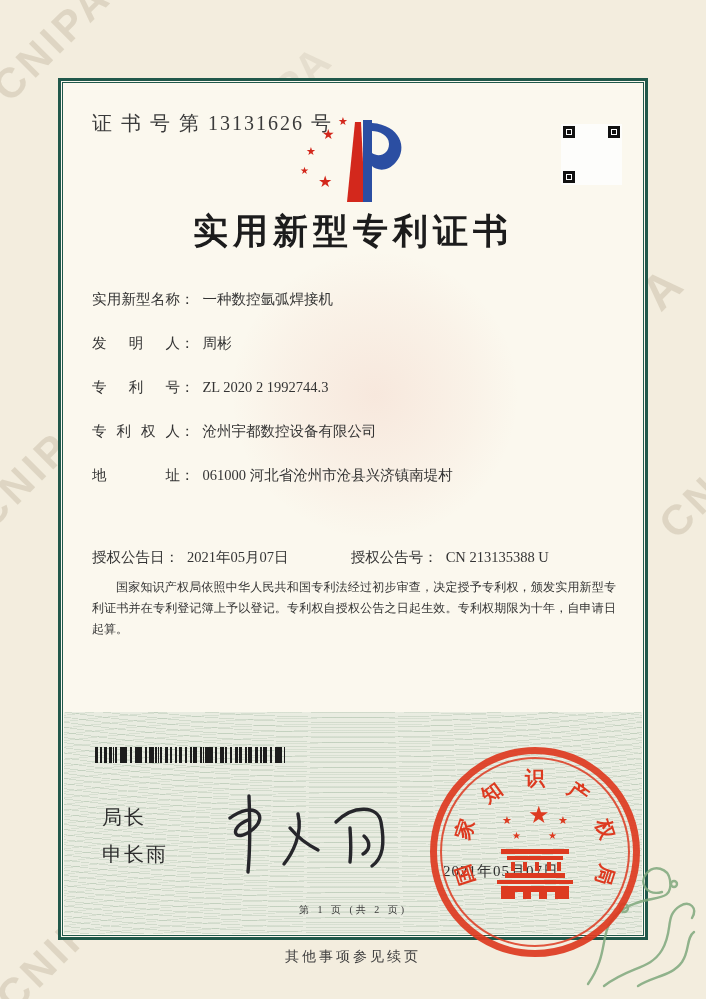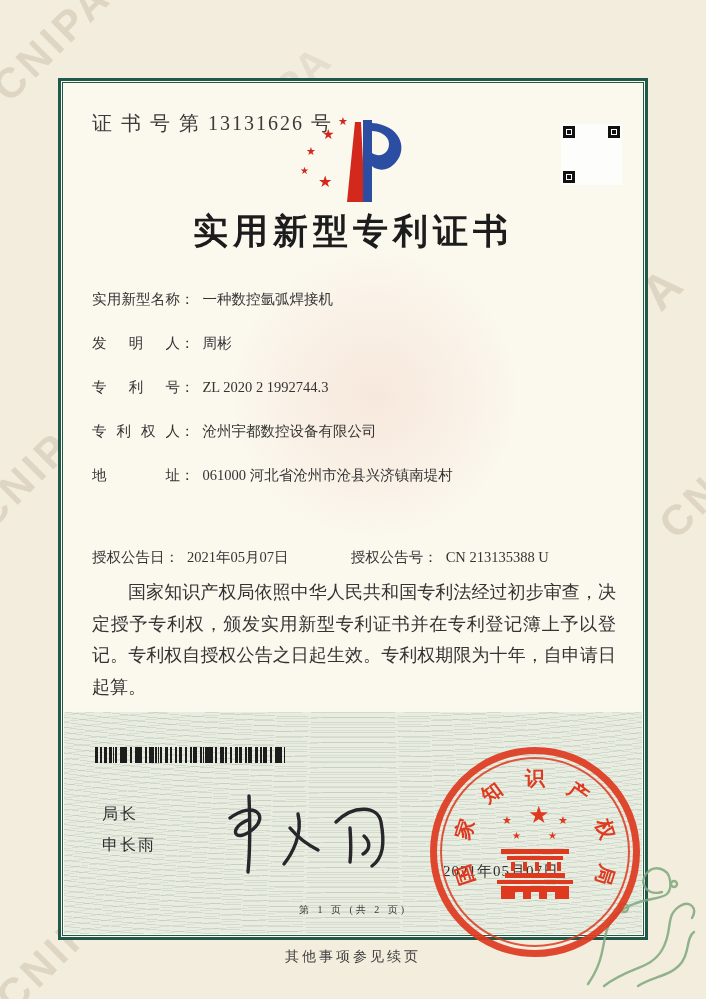--- a/index.html
+++ b/index.html
@@ -41,34 +41,34 @@
   .title{position:absolute; left:0; right:0; top:208px; text-align:center; z-index:2;
          font-size:35px; font-weight:bold; letter-spacing:5px; color:#1c1c1c;}
   
   .fields{position:absolute; left:92px; top:290px; width:530px; z-index:2; font-size:14.5px; color:#343434;}
   .frow{margin-bottom:25px; white-space:nowrap;}
   .flabel{display:inline-block; width:88px; text-align:justify; text-align-last:justify;}
   .fcolon{margin-right:8px;}
   .gpair{display:inline-block; width:255px;margin-top:38px;}
   .glabel{display:inline-block;}
   .paras{position:absolute; left:92px; top:577px; width:524px; z-index:2;
-         font-size:18px; line-height:1.75; color:#333; text-align:justify;}
+         font-size:12px; line-height:1.75; color:#333; text-align:justify;}
   .paras p{margin:0; text-indent:2em;}
   
   .band{position:absolute; left:64px; top:712px; width:578px; height:222px; z-index:1;
         background-color:#e9ece1;
         background-image:
           repeating-radial-gradient(ellipse 1600px 1000px at 50% -780px, rgba(125,158,128,.22) 0 1.5px, transparent 1.5px 8px),
           repeating-radial-gradient(ellipse 1600px 1000px at 50% 1000px, rgba(125,158,128,.16) 0 1.5px, transparent 1.5px 10px);}
   .barcode{position:absolute; left:95px; top:747px; width:190px; height:16px; z-index:2;
         background-image:
           repeating-linear-gradient(90deg,#1c1c1c 0 2px,transparent 2px 5px),
           repeating-linear-gradient(90deg,#1c1c1c 0 1px,transparent 1px 9px),
           repeating-linear-gradient(90deg,#1c1c1c 0 3px,transparent 3px 14px);}
-  .sig-block{position:absolute; left:102px; top:804px; z-index:2; font-size:16px; color:#2e2e2e;
+  .sig-block{position:absolute; left:102px; top:804px; z-index:2; font-size:20px; color:#2e2e2e;
              font-family:"Liberation Sans","DejaVu Sans",sans-serif;}
   .sig-block div{margin-bottom:10px; letter-spacing:2px;}
   .signature{position:absolute; left:202px; top:792px; z-index:2;}
   .seal-date{position:absolute; left:443px; top:862px; z-index:3; font-size:15px; letter-spacing:1px; color:#2f2f2f;}
   
   .ornament{position:absolute; left:578px; top:858px; z-index:2; opacity:.85;}
   
   .seal{position:absolute; left:430px; top:747px; width:196px; height:196px; z-index:4;
         border:7px solid rgba(221,58,32,.92); border-radius:50%;}
   .seal-ring2{position:absolute; inset:3px; border:2px solid rgba(221,58,32,.85); border-radius:50%;}

